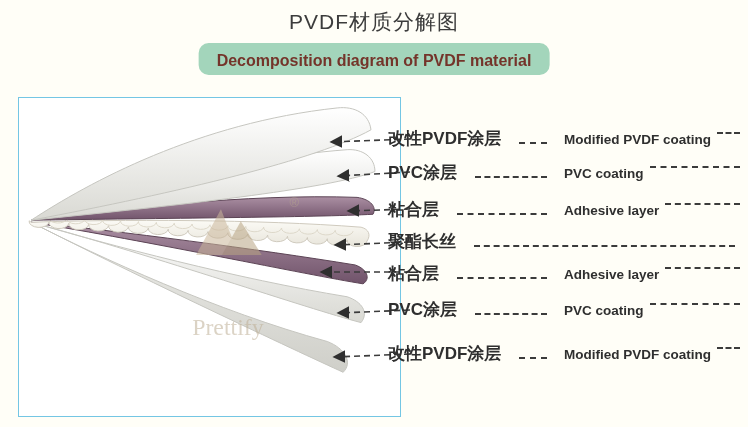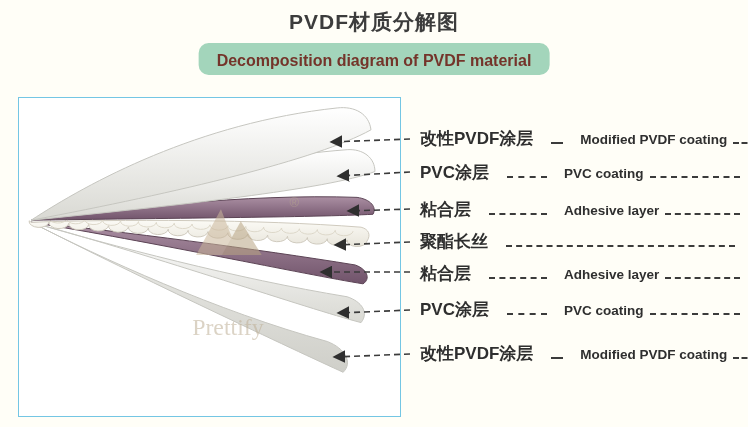--- a/index.html
+++ b/index.html
@@ -1,32 +1,32 @@
 <!DOCTYPE html>
 <html><head>
 <meta charset="utf-8">
 <style>
   html,body{margin:0;padding:0;background:#ffffff;}
   body{font-family:"Liberation Sans","DejaVu Sans",sans-serif;}
   .canvas{position:relative;width:748px;height:427px;background:#fffef7;overflow:hidden;}
 
   .title{position:absolute;top:8px;left:0;width:100%;text-align:center;
-         font-size:21px;font-weight:700;color:#3c3c3c;letter-spacing:1px;}
+         font-size:21px;font-weight:400;color:#3c3c3c;letter-spacing:1px;}
   .subtitle{position:absolute;top:43px;left:50%;transform:translateX(-50%);
             background:#a3d5bb;color:#74342a;font-size:16px;font-weight:700;
             padding:9px 18px 5px;border-radius:10px;white-space:nowrap;}
 
   .frame{position:absolute;left:18px;top:97px;width:383px;height:320px;
          border:1px solid #74c6e4;background:#ffffff;box-sizing:border-box;}
 
-  .label-row{position:absolute;left:420px;right:8px;height:26px;
+  .label-row{position:absolute;left:388px;right:8px;height:26px;
              display:flex;align-items:flex-end;gap:12px;}
   .cn{font-size:17px;font-weight:700;color:#2f2f2f;white-space:nowrap;line-height:1.2;}
   .dash{flex:1 1 auto;border-bottom:2px dashed #3b3b3b;margin:0 5px 5px 6px;min-width:12px;}
-  .en-wrap{flex:0 0 176px;display:flex;align-items:flex-end;}
+  .en-wrap{flex:0 0 176px;display:flex;align-items:flex-start;}
   .en{font-size:13.5px;font-weight:600;color:#2f2f2f;white-space:nowrap;padding-bottom:2px;}
   .dash2{flex:1 1 auto;border-bottom:2px dashed #3b3b3b;margin:0 0 5px 6px;min-width:8px;}
 
   svg.overlay{position:absolute;left:0;top:0;pointer-events:none;}
   svg.layers{position:absolute;left:0;top:0;}
 </style>
 </head>
 <body>
 
 <div class="canvas">

